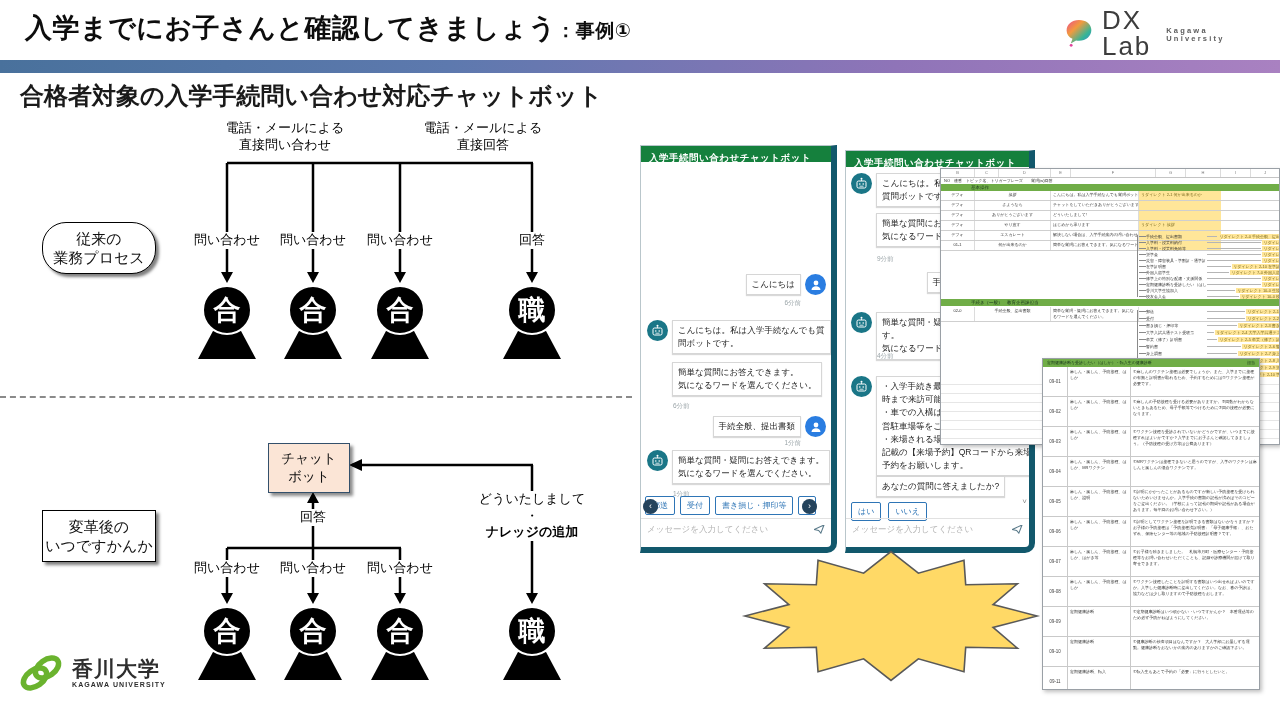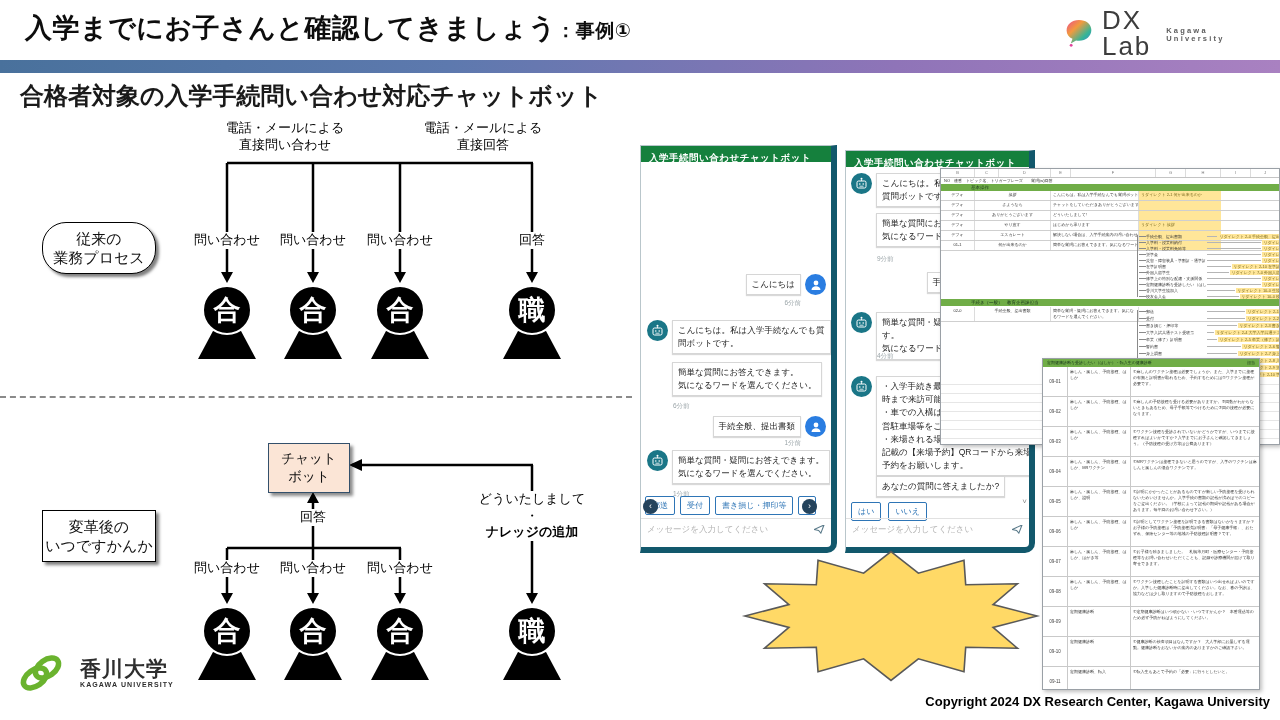--- a/index.html
+++ b/index.html
@@ -626,25 +626,24 @@
           <span class="topic">定期健康診断、転入</span>
           <span class="ans">①転入生もあとで予約の「必要」に行うとしたいと。</span>
         </div>
       </div>
   </div>
 
   <svg class="abs" style="left:740px;top:548px;width:302px;height:136px;z-index:8;" viewBox="0 0 300 132">
     <polygon points="150,2 177.2,23.5 222.5,10.6 224.2,34.9 275.6,34 251.4,54.6 295,66 251.4,77.4 275.6,98 224.2,97.1 222.5,121.4 177.2,108.5 150,130 122.8,108.5 77.5,121.4 75.8,97.1 24.4,98 48.6,77.4 5,66 48.6,54.6 24.4,34 75.8,34.9 77.5,10.6 122.8,23.5" fill="#ffd966" stroke="#595959" stroke-width="1.6"></polygon>
   </svg>
 
-  <div class="abs" style="left:18px;top:652px;display:flex;align-items:center;gap:16px;">
+  <div class="abs" style="left:18px;top:652px;display:flex;align-items:center;gap:8px;">
     <svg width="46" height="42" viewBox="0 0 46 42">
       <ellipse cx="17" cy="26" rx="13" ry="8" fill="none" stroke="#6ab32e" stroke-width="5.5" transform="rotate(-35 17 26)"></ellipse>
       <ellipse cx="29" cy="16" rx="13" ry="8" fill="none" stroke="#6ab32e" stroke-width="5.5" transform="rotate(-35 29 16)"></ellipse>
     </svg>
     <div>
       <div class="kg-name">香川大学</div>
       <div class="kg-sub">KAGAWA UNIVERSITY</div>
     </div>
   </div>
-  <div class="abs copyright">Copyright 2024 DX Research Center, Kagawa University</div>
 
 </div>
 
 </body></html>

